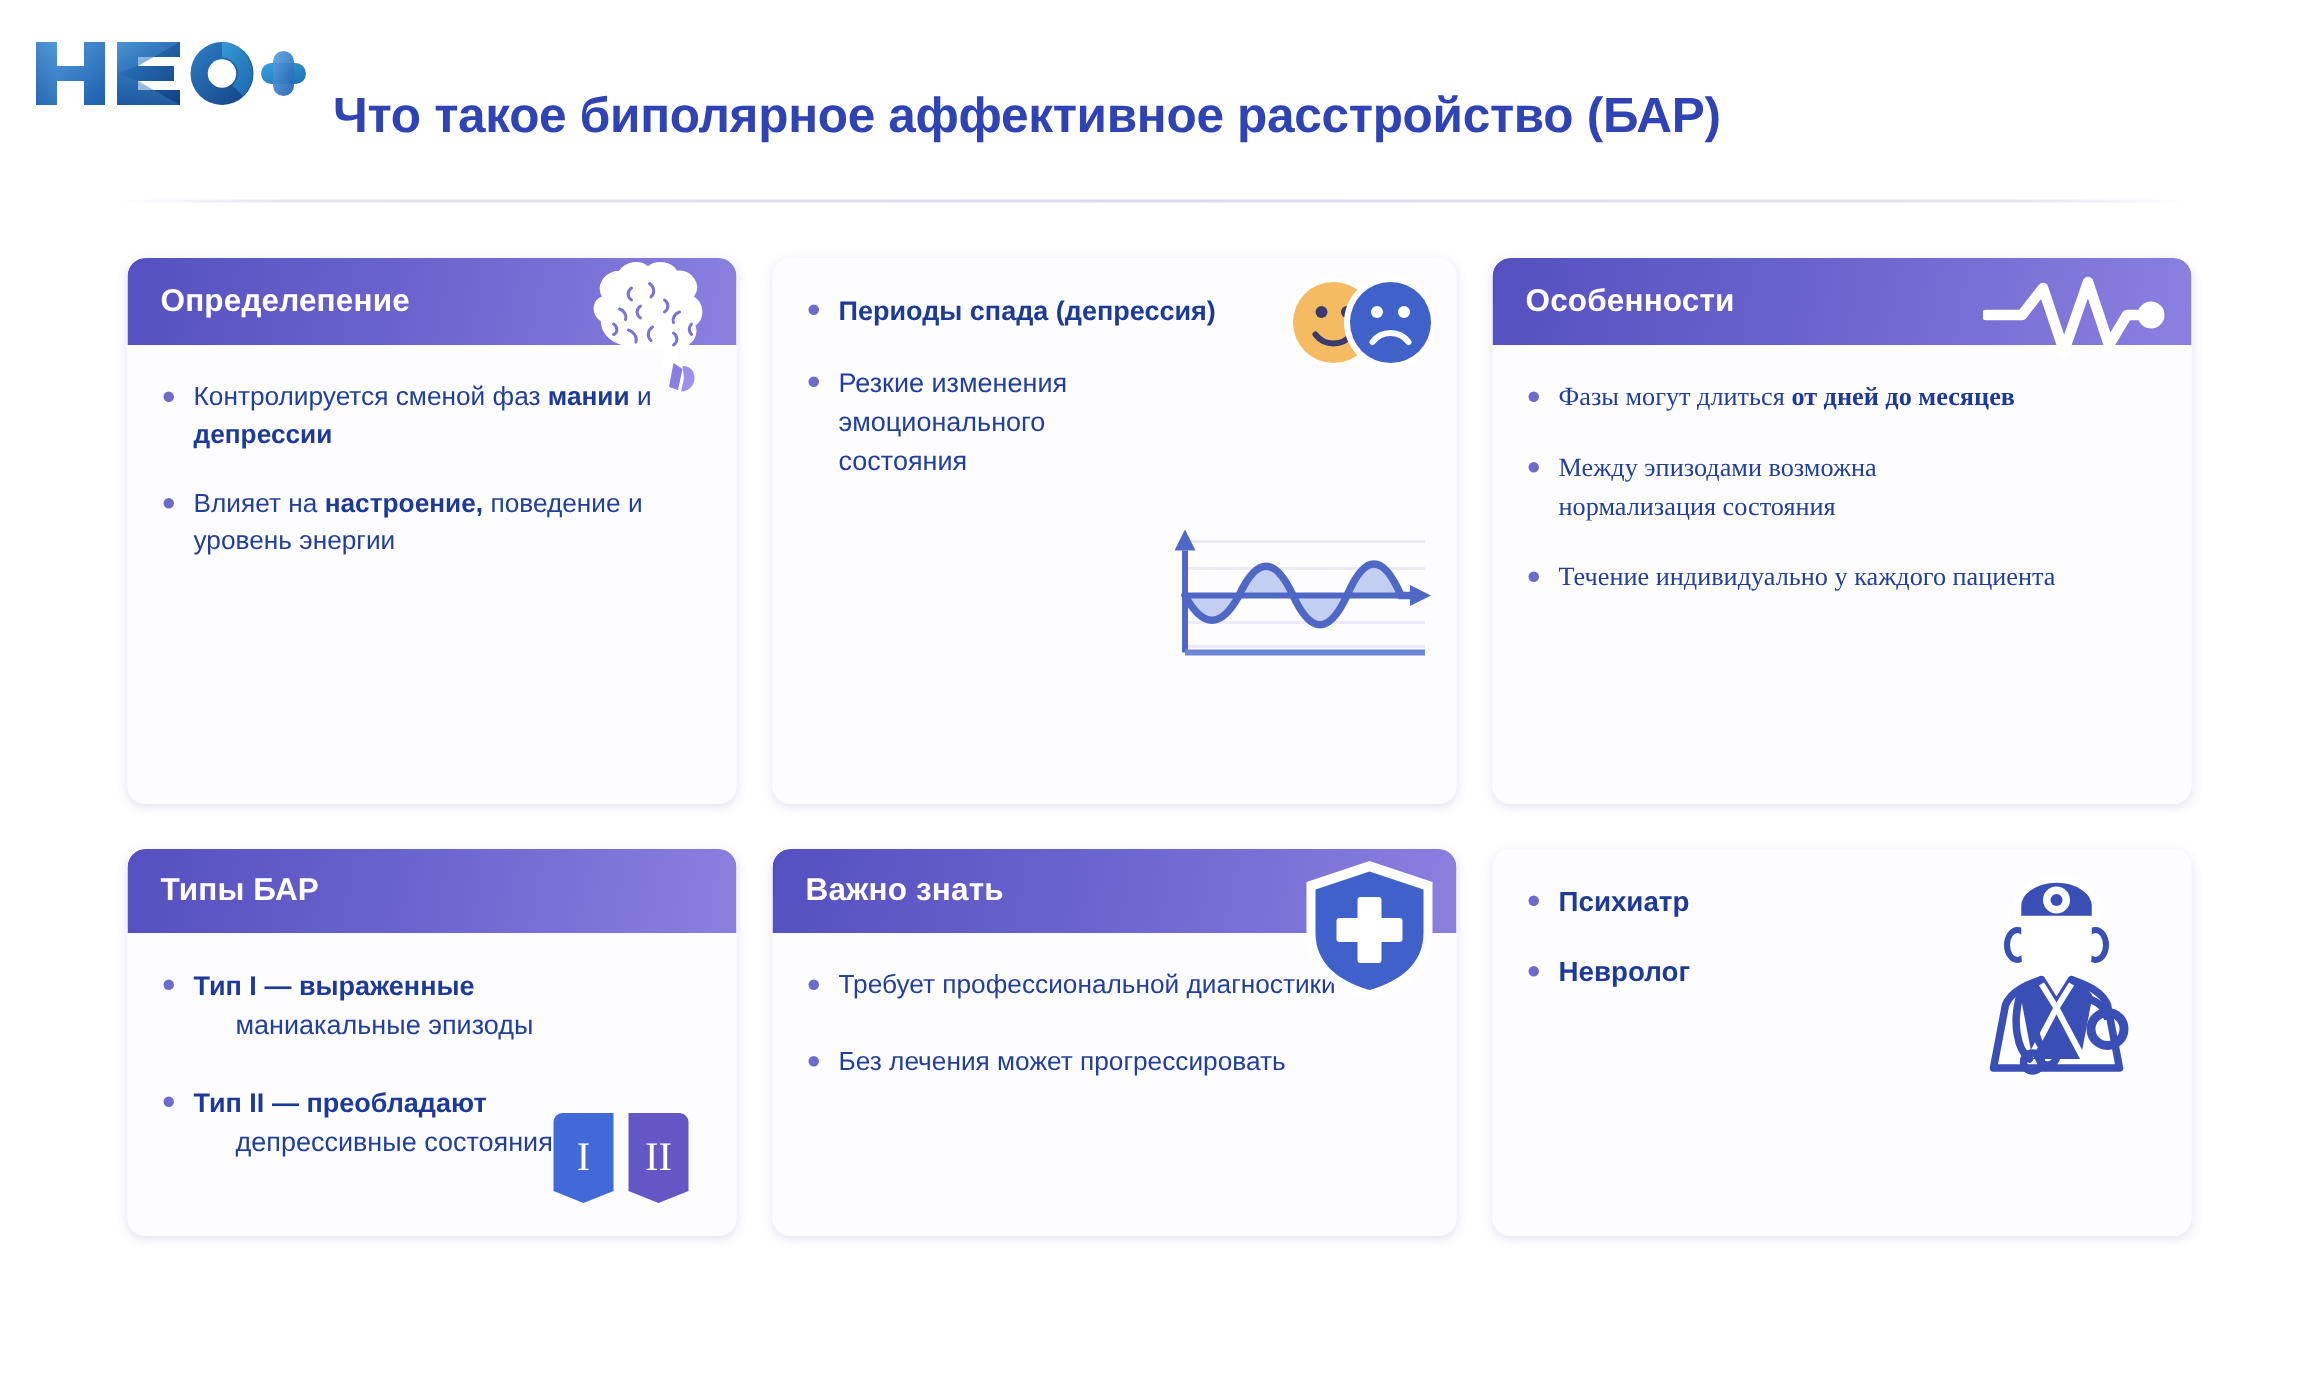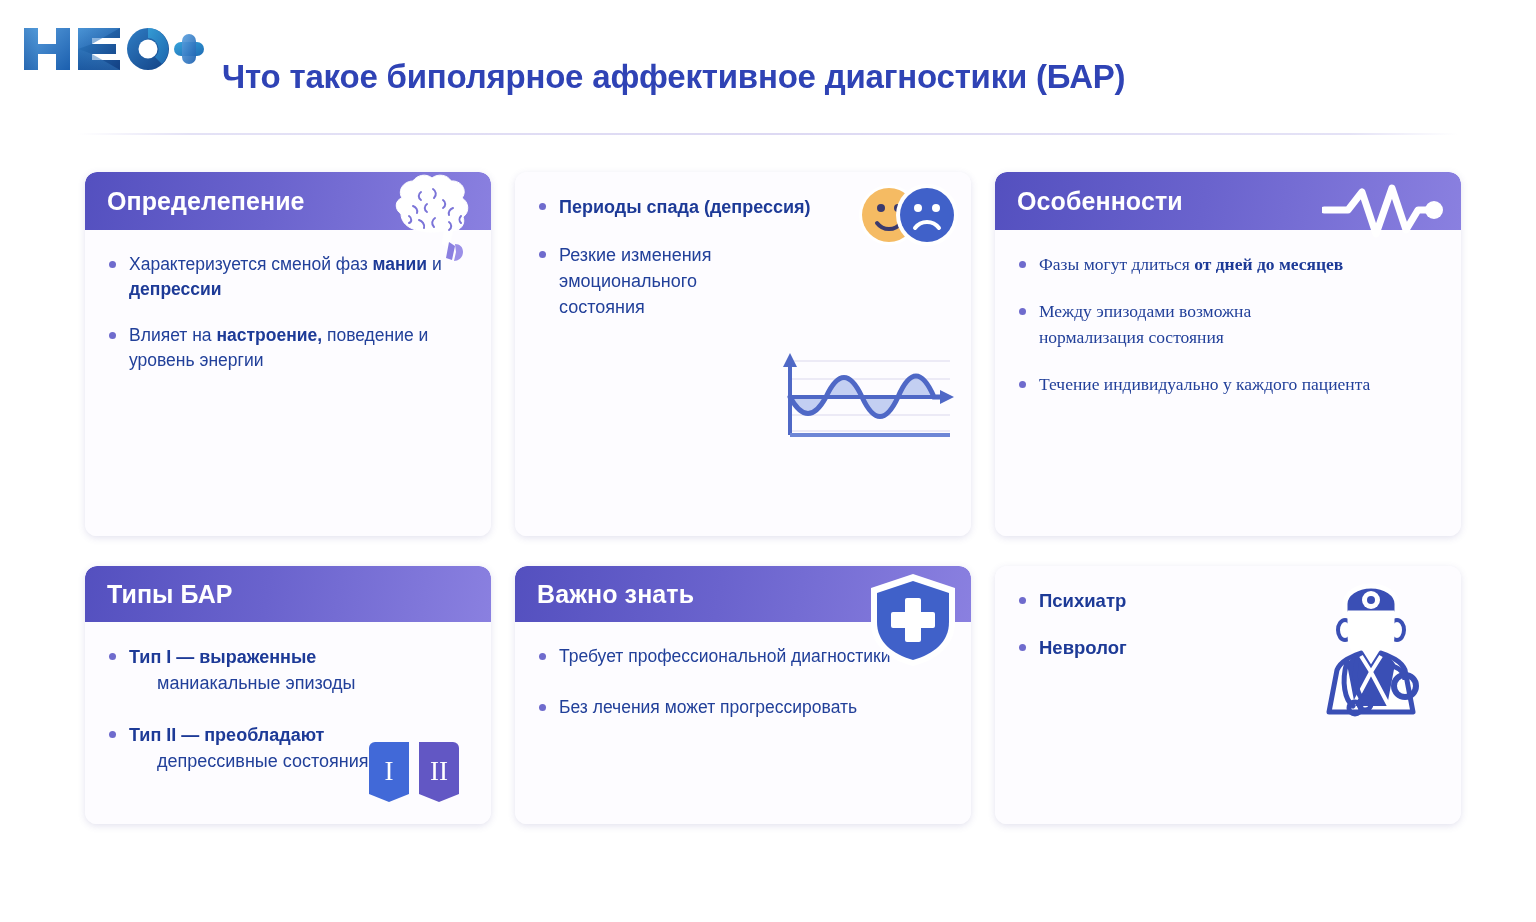--- a/index.html
+++ b/index.html
@@ -91,21 +91,21 @@
     border-radius: 12px 12px 0 0;
     background: linear-gradient(100deg, #5450bf 0%, #6a63cd 45%, #8a80e0 100%);
     display: flex;
     align-items: center;
     z-index: 2;
   }
   .card--tall .card-head { height: 58px; }
 
   .card-title {
     margin-left: 22px;
-    font-size: 25px;
+    font-size: 21px;
     font-weight: 700;
     color: #ffffff;
     letter-spacing: 0.1px;
   }
 
   .card-body {
     position: relative;
     padding: 22px 20px 10px 22px;
     z-index: 1;
   }
@@ -207,36 +207,36 @@
 
         <circle cx="130" cy="29" r="21" fill="url(#lgC)"></circle>
         <circle cx="130" cy="29" r="9.5" fill="#ffffff"></circle>
         <path d="M130 8 a21 21 0 0 1 14 36 l-7-7 a11 11 0 0 0 -7-19 z" fill="url(#lgD)" opacity=".85"></path>
 
         <rect x="156" y="22" width="30" height="14" rx="7" fill="url(#lgD)"></rect>
         <rect x="164" y="14" width="14" height="30" rx="7" fill="url(#lgA)" opacity=".92"></rect>
       </svg>
     </div>
 
-    <div class="page-title">Что такое биполярное аффективное диагностики (БАР)</div>
+    <div class="page-title">Что такое биполярное аффективное расстройство (БАР)</div>
 
     <div class="header-rule"></div>
   </div>
 
   <div class="grid">
 
     <div class="card card--tall c1">
       <div class="card-inner">
         <div class="card-head">
           <span class="card-title">Определепение</span>
         </div>
         <div class="card-body">
           <ul class="bullets">
             <li>
-              <span>Характеризуется сменой фаз </span><b>мании</b><span> и </span><b>депрессии</b>
+              <span>Контролируется сменой фаз </span><b>мании</b><span> и </span><b>депрессии</b>
             </li>
             <li>
               <span>Влияет на </span><b>настроение,</b><span> поведение и уровень энергии</span>
             </li>
           </ul>
         </div>
       </div>
 
       <span class="card-icon icon-brain">
         <svg viewBox="0 0 110 94" width="110" height="94" aria-hidden="true">

